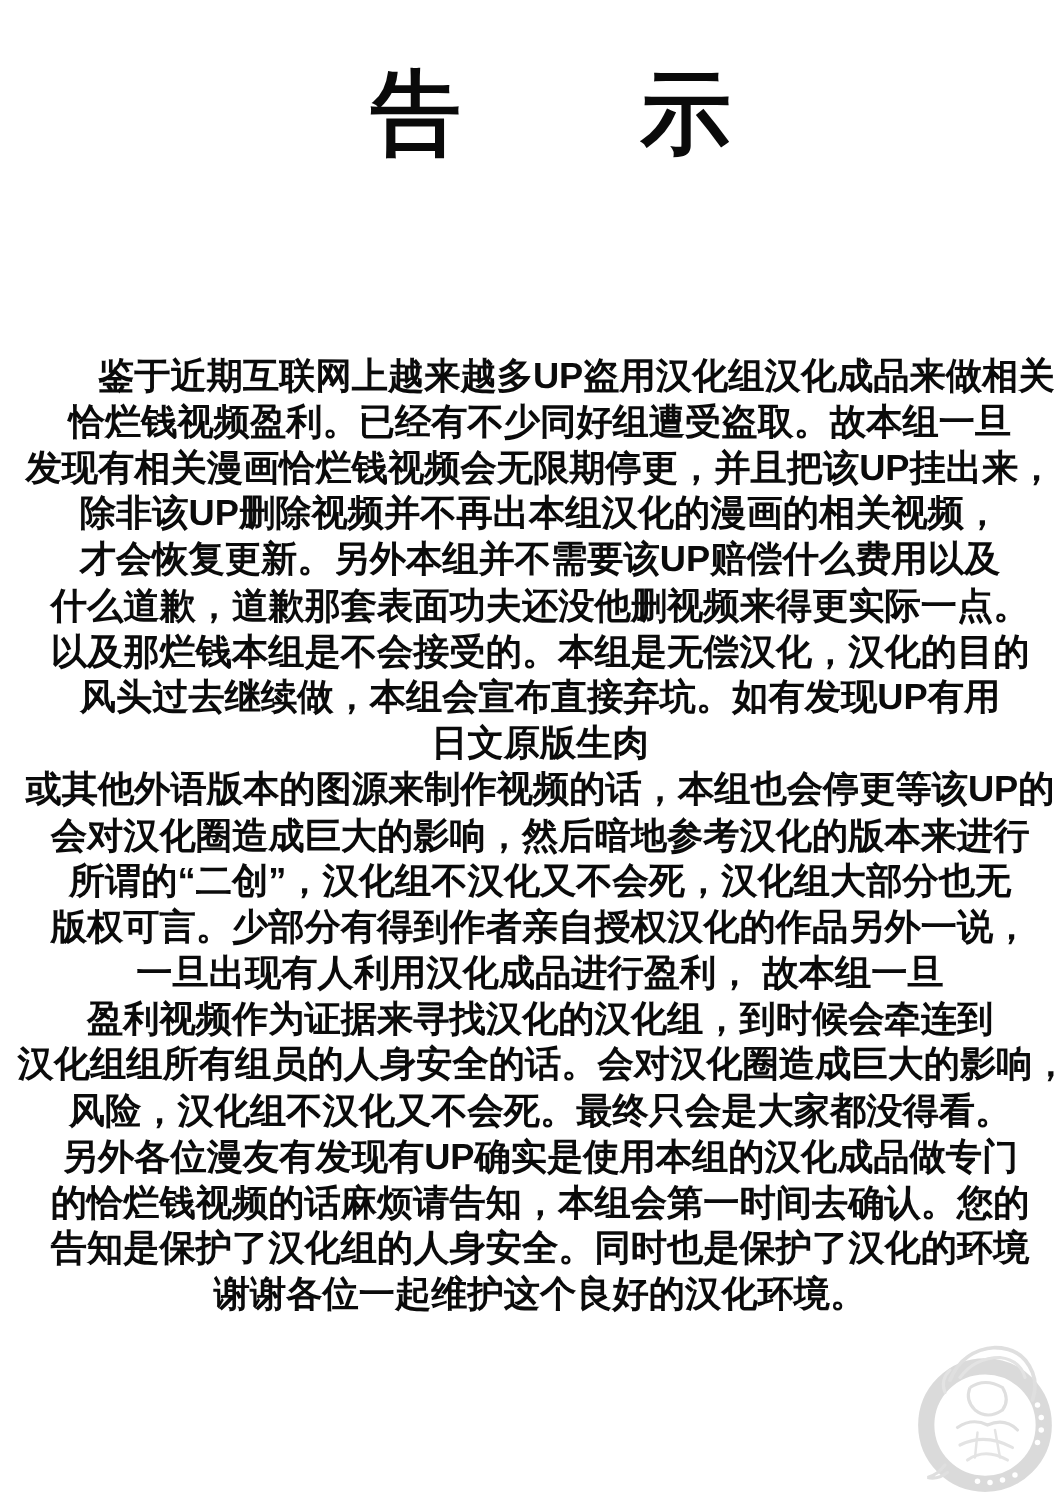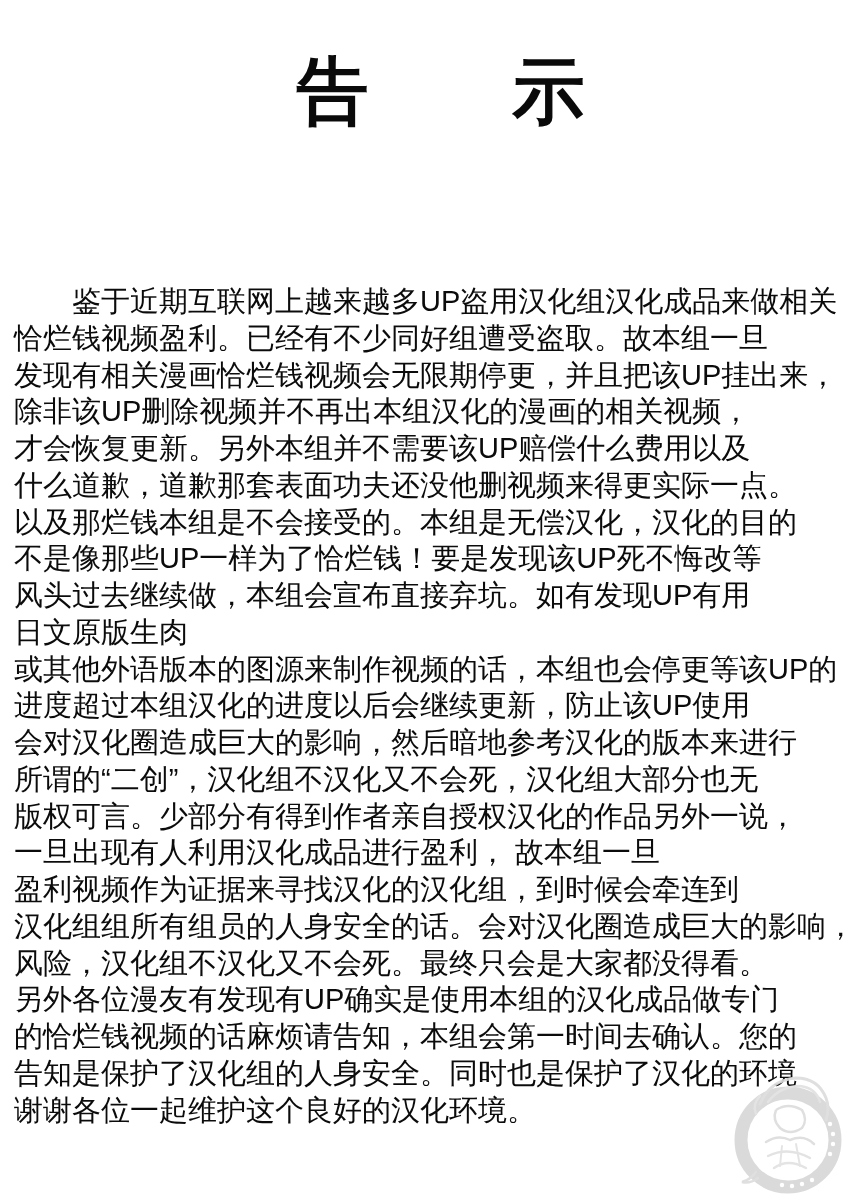--- a/index.html
+++ b/index.html
@@ -32,21 +32,22 @@
     position: absolute;
     top: 283px;
     left: 14px;
     right: 0;
   }
   .line {
     font-size: 29px;
     line-height: 36.75px;
     white-space: nowrap;
     color: #0b0b0b;
-    font-weight: 400;
+    font-weight: 700;
+    text-align: center;
   }
   .watermark {
     position: absolute;
     left: 722px;
     top: 1068px;
     width: 132px;
     height: 132px;
     opacity: 0.9;
   }
 </style>
@@ -58,25 +59,23 @@
   <h1 class="title">告　　示</h1>
 
   <div class="body">
       <div class="line">　　鉴于近期互联网上越来越多UP盗用汉化组汉化成品来做相关</div>
       <div class="line">恰烂钱视频盈利。已经有不少同好组遭受盗取。故本组一旦</div>
       <div class="line">发现有相关漫画恰烂钱视频会无限期停更，并且把该UP挂出来，</div>
       <div class="line">除非该UP删除视频并不再出本组汉化的漫画的相关视频，</div>
       <div class="line">才会恢复更新。另外本组并不需要该UP赔偿什么费用以及</div>
       <div class="line">什么道歉，道歉那套表面功夫还没他删视频来得更实际一点。</div>
       <div class="line">以及那烂钱本组是不会接受的。本组是无偿汉化，汉化的目的</div>
-      <div class="line">不是像那些UP一样为了恰烂钱！要是发现该UP死不悔改等</div>
       <div class="line">风头过去继续做，本组会宣布直接弃坑。如有发现UP有用</div>
       <div class="line">日文原版生肉</div>
       <div class="line">或其他外语版本的图源来制作视频的话，本组也会停更等该UP的</div>
-      <div class="line">进度超过本组汉化的进度以后会继续更新，防止该UP使用</div>
       <div class="line">会对汉化圈造成巨大的影响，然后暗地参考汉化的版本来进行</div>
       <div class="line">所谓的“二创”，汉化组不汉化又不会死，汉化组大部分也无</div>
       <div class="line">版权可言。少部分有得到作者亲自授权汉化的作品另外一说，</div>
       <div class="line">一旦出现有人利用汉化成品进行盈利， 故本组一旦</div>
       <div class="line">盈利视频作为证据来寻找汉化的汉化组，到时候会牵连到</div>
       <div class="line">汉化组组所有组员的人身安全的话。会对汉化圈造成巨大的影响，</div>
       <div class="line">风险，汉化组不汉化又不会死。最终只会是大家都没得看。</div>
       <div class="line">另外各位漫友有发现有UP确实是使用本组的汉化成品做专门</div>
       <div class="line">的恰烂钱视频的话麻烦请告知，本组会第一时间去确认。您的</div>
       <div class="line">告知是保护了汉化组的人身安全。同时也是保护了汉化的环境</div>

